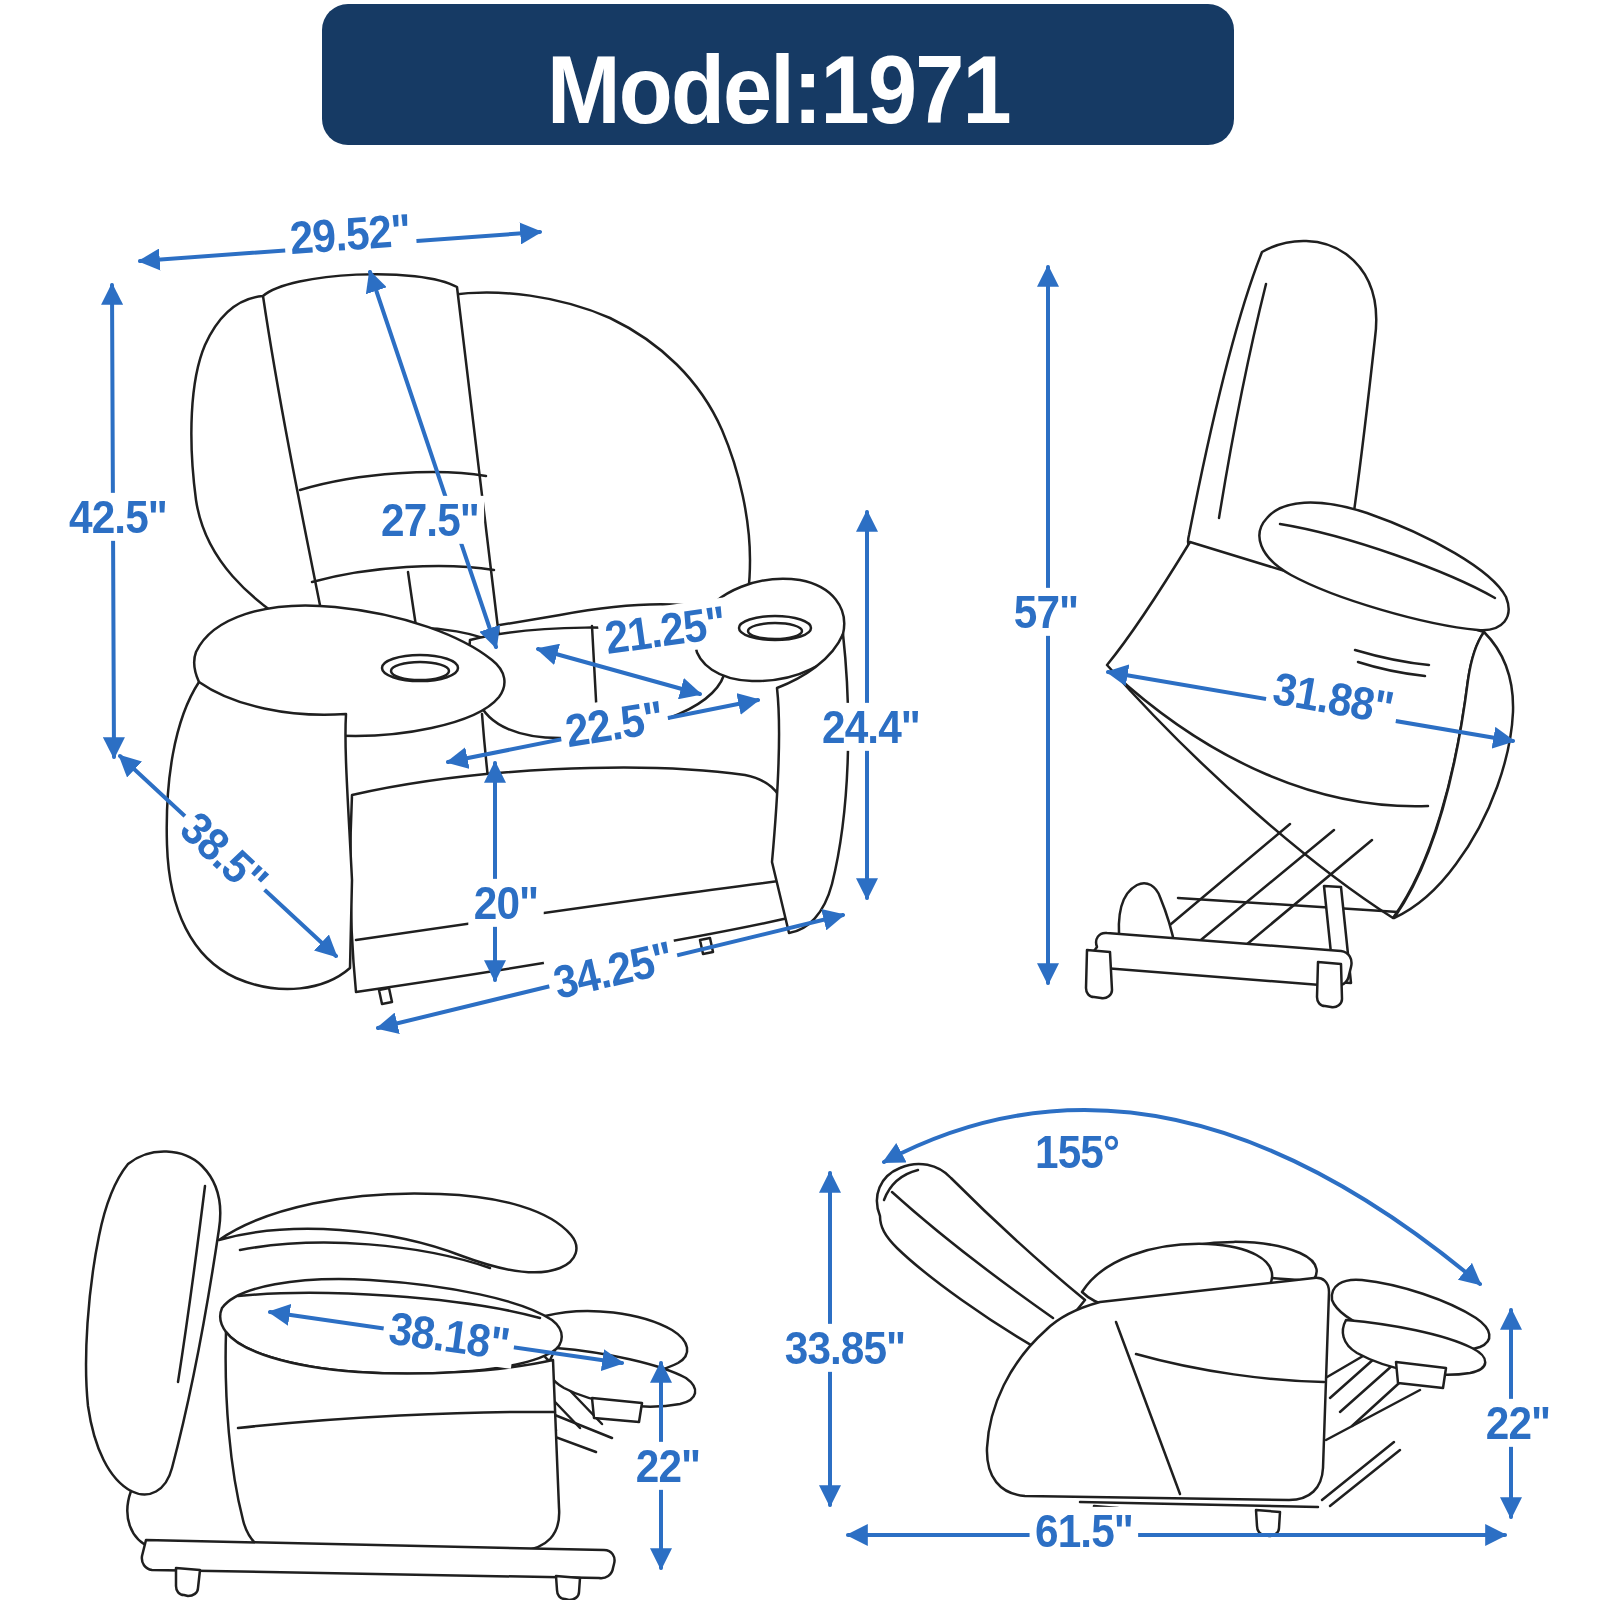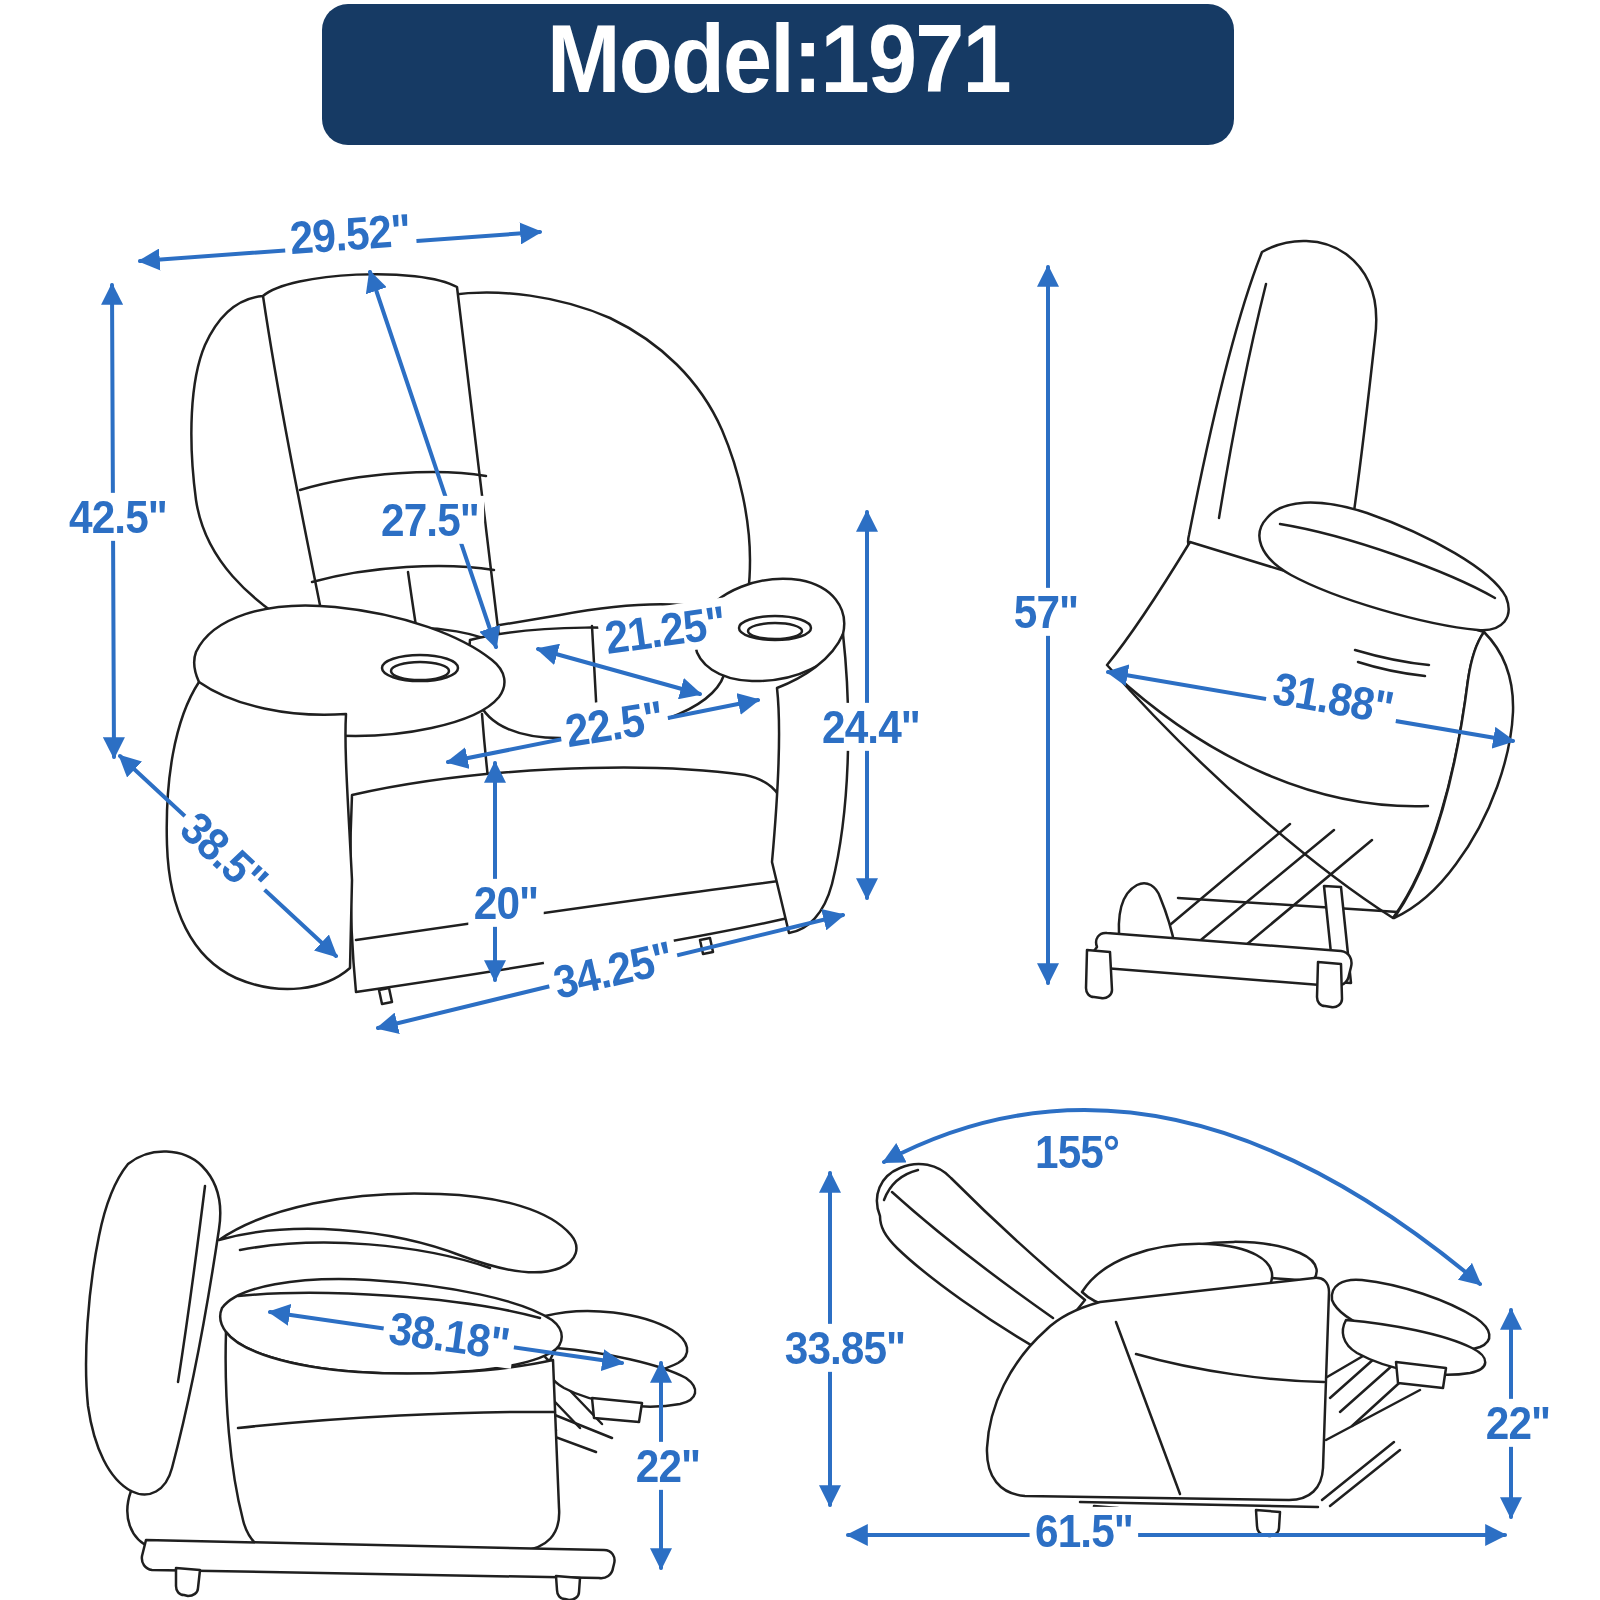--- a/index.html
+++ b/index.html
@@ -1,20 +1,20 @@
 <!DOCTYPE html>
 <html><head>
 <meta charset="utf-8">
 <style>
   html,body{margin:0;padding:0;background:#ffffff;}
   #page{position:relative;width:1600px;height:1600px;background:#ffffff;overflow:hidden;
         font-family:"Liberation Sans",sans-serif;}
   #art{position:absolute;left:0;top:0;width:1600px;height:1600px;}
   #banner{position:absolute;left:322px;top:4px;width:912px;height:141px;background:#163a64;
-          border-radius:26px;display:flex;align-items:flex-start;justify-content:center;}
+          border-radius:26px;display:flex;align-items:flex-end;justify-content:center;}
   #banner span{font-size:96px;font-weight:bold;color:#ffffff;letter-spacing:-2px;
                transform:scaleX(0.92);white-space:nowrap;}
   .dim{position:absolute;font-weight:bold;font-size:46px;color:#2c6fc4;background:#ffffff;
        padding:0 6px;line-height:1.05;white-space:nowrap;letter-spacing:-1px;}
 </style>
 </head>
 <body>
 
 <div id="page">
 

